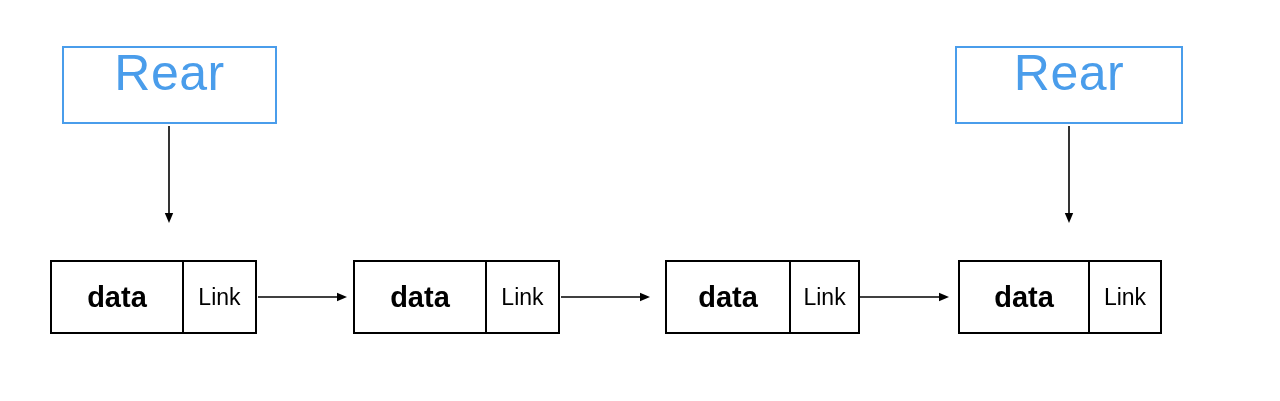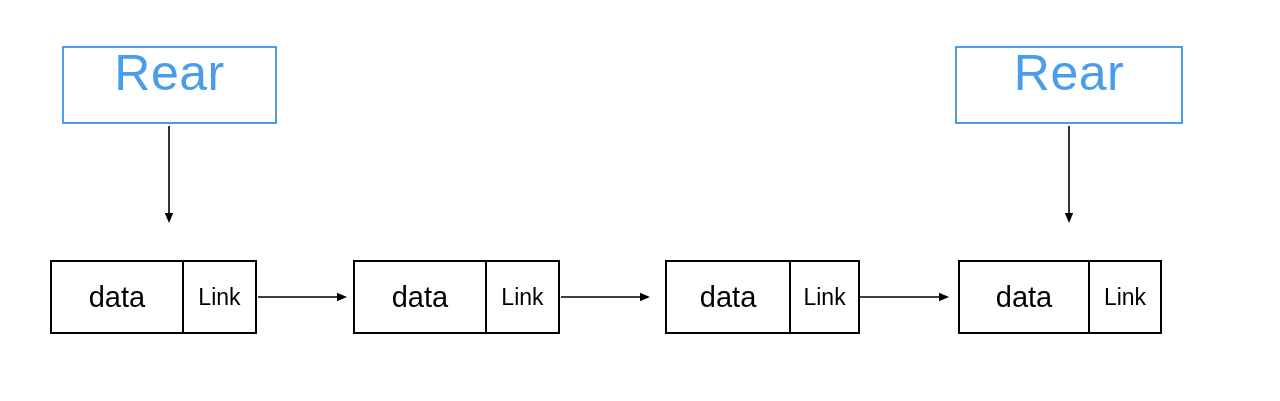--- a/index.html
+++ b/index.html
@@ -52,20 +52,21 @@
     display: flex;
     align-items: center;
     justify-content: center;
     box-sizing: border-box;
     color: #000000;
   }
   .cell-data {
     width: 65%;
     border-right: 2px solid #000000;
     font-size: 29px;
+    font-weight: bold;
   }
   .cell-link {
     width: 35%;
     font-size: 23px;
   }
 
   
   .arrow { position: absolute; display: block; }
   .arrow line    { stroke: #000000; stroke-width: 1.6; }
   .arrow polygon { fill: #000000; }

